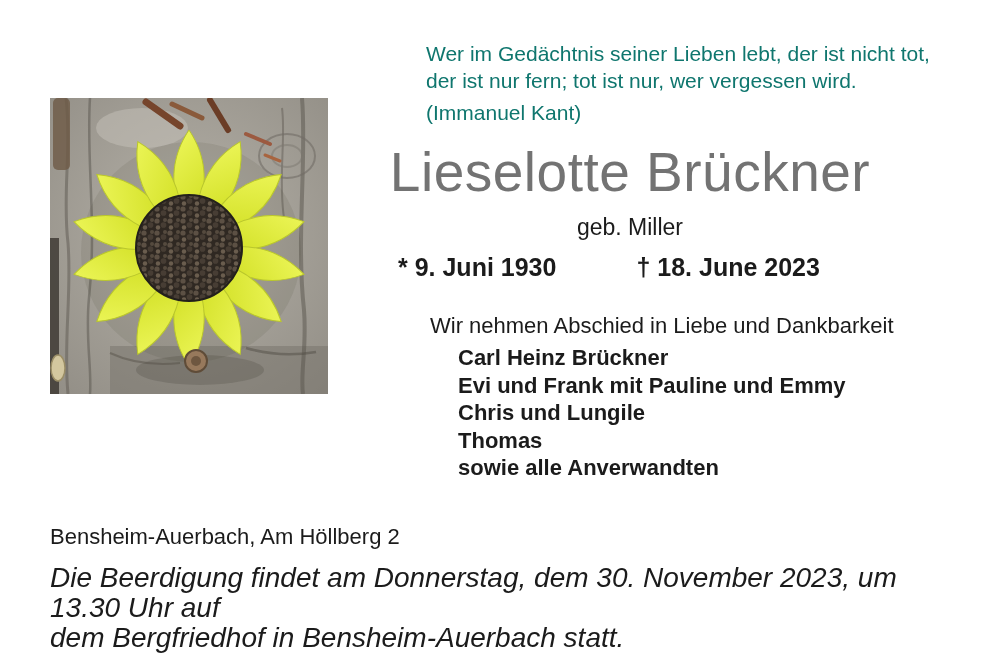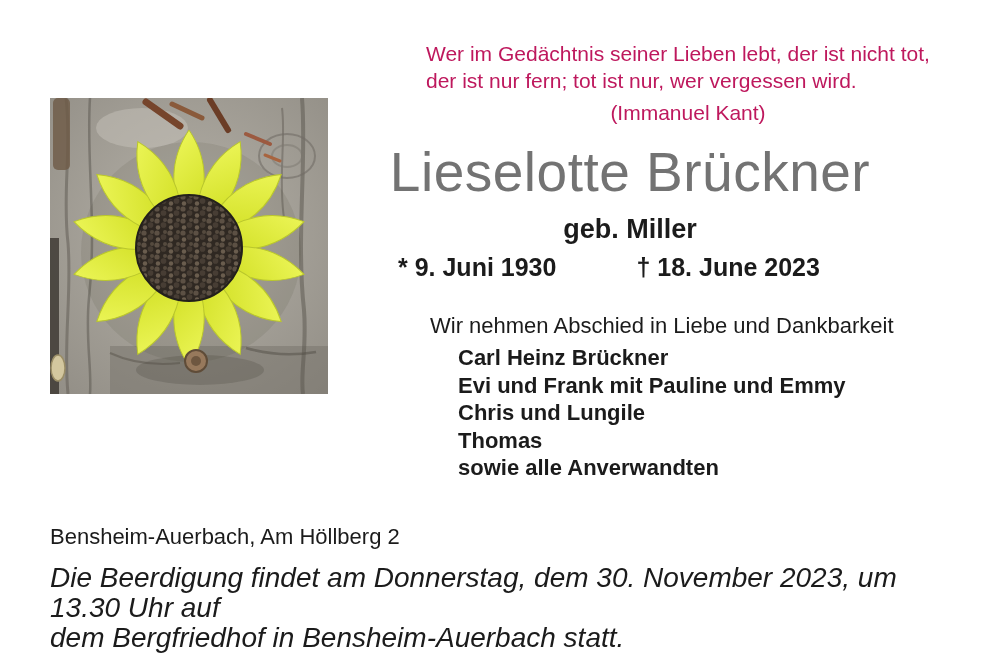--- a/index.html
+++ b/index.html
@@ -19,24 +19,24 @@
   }
   
   .quote {
     position: absolute;
     top: 40px;
     right: 50px;
     width: 524px;
     font-size: 21px;
     line-height: 27px;
     text-align: left;
-    color: #be185d;
+    color: #0f766e;
   }
   .quote .attribution {
-    text-align: center;
+    text-align: left;
     margin-top: 5px;
   }
   
   .photo {
     position: absolute;
     left: 50px;
     top: 98px;
     width: 278px;
     height: 296px;
   }
@@ -53,22 +53,22 @@
     font-weight: 400;
     color: #737373;
     white-space: nowrap;
   }
   .maiden {
     position: absolute;
     left: 340px;
     top: 214px;
     width: 580px;
     text-align: center;
-    font-size: 27px;
-    font-weight: 700;
+    font-size: 23px;
+    font-weight: 400;
   }
   .dates {
     position: absolute;
     left: 398px;
     top: 253px;
     display: flex;
     gap: 80px;
     font-size: 25px;
     font-weight: 700;
     white-space: nowrap;

